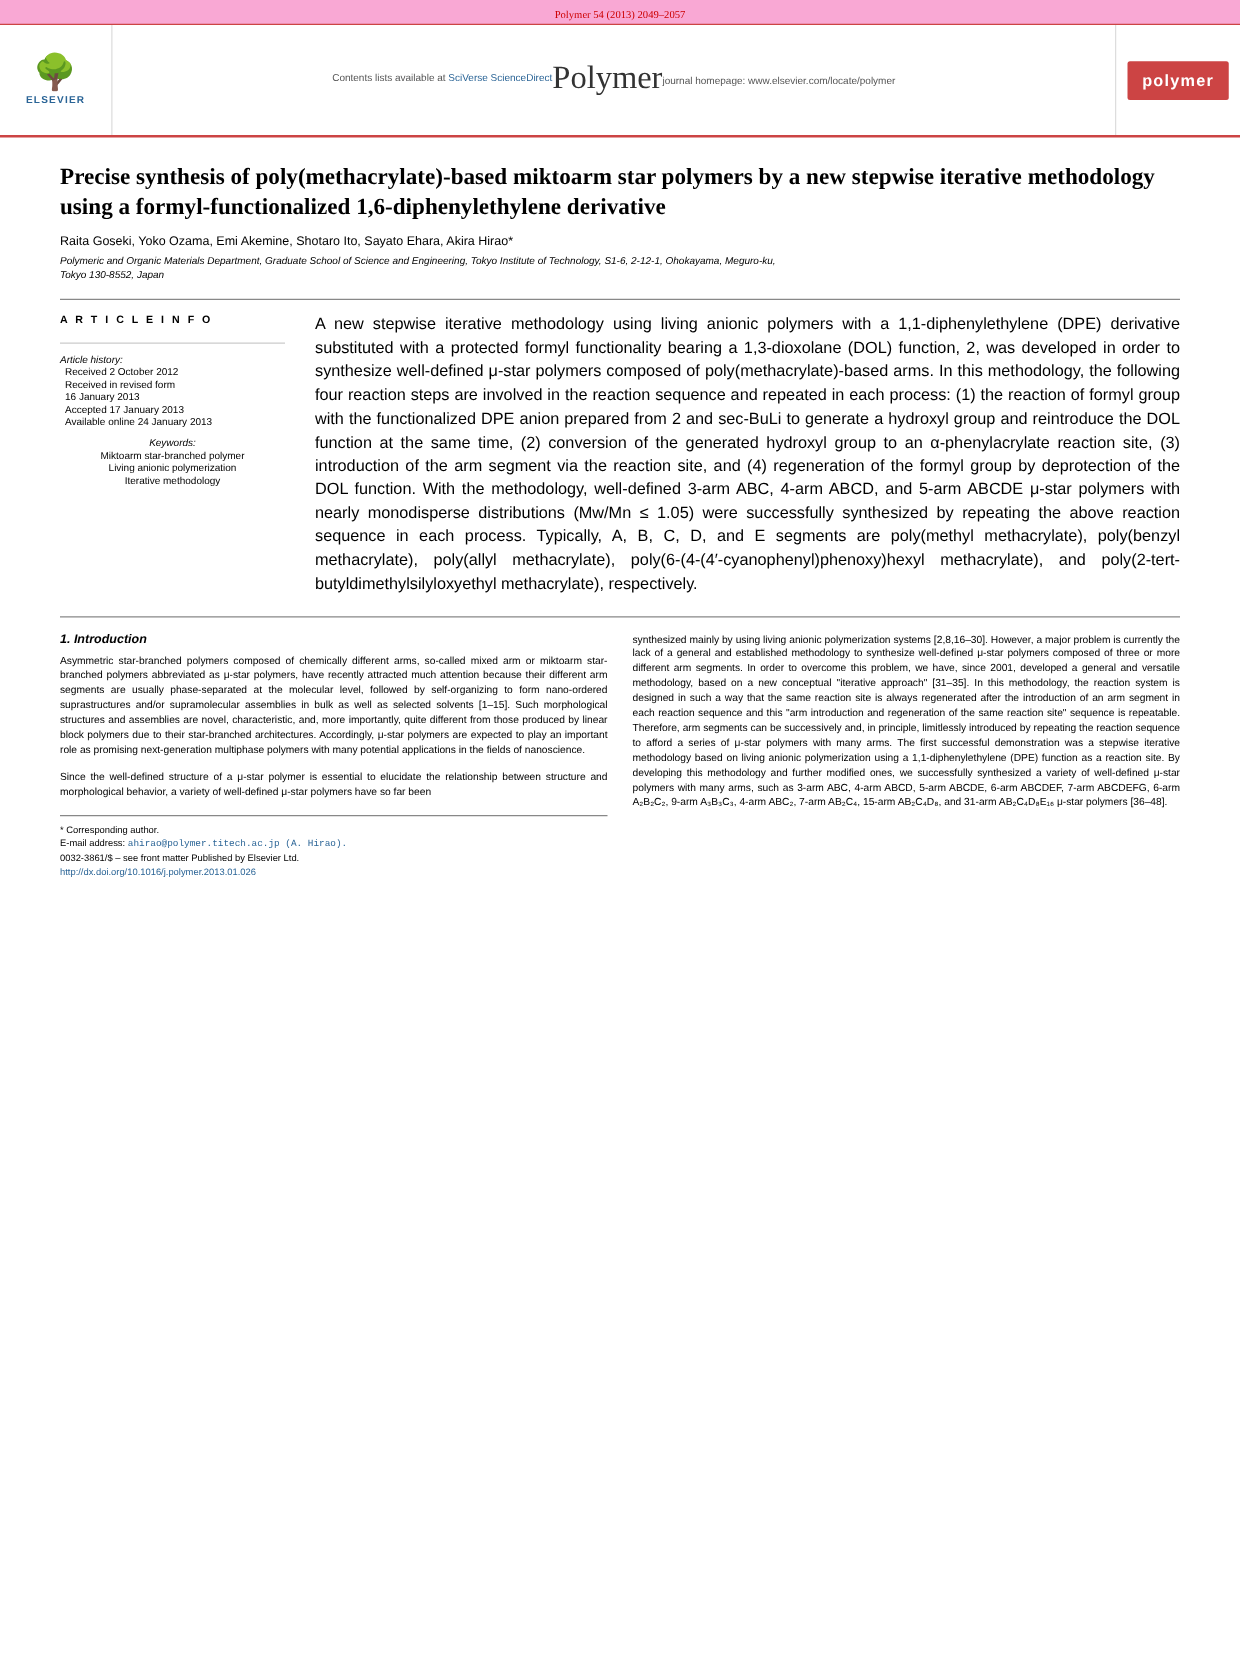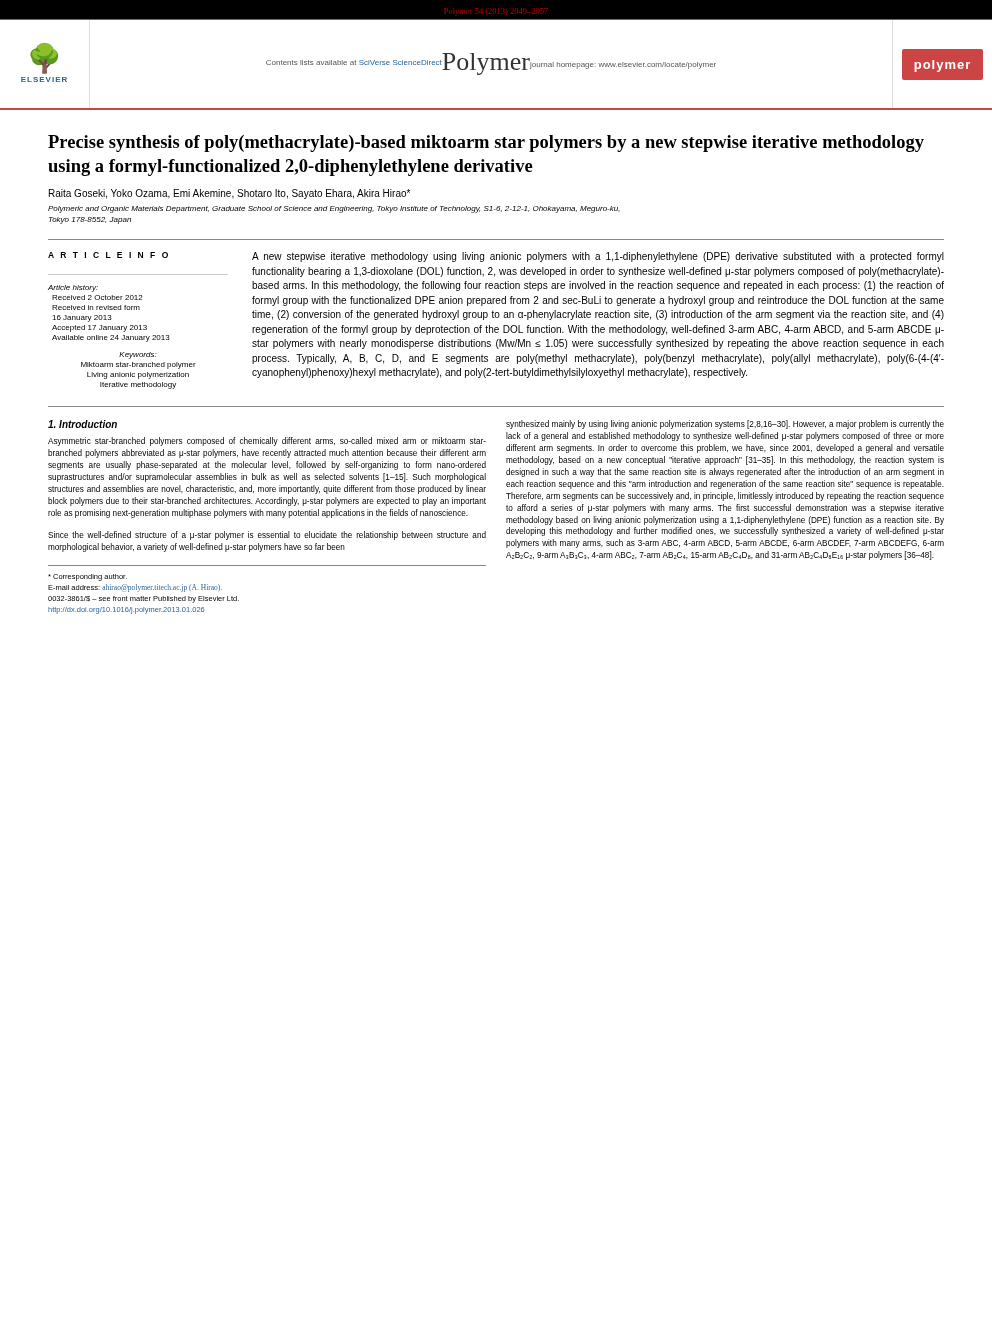--- a/index.html
+++ b/index.html
@@ -13,21 +13,21 @@
     }
 
     .page-wrapper {
       width: 992px;
       background: #fff;
       padding: 0;
     }
 
     
     .top-banner {
-      background: #000000;
+      background: #f9a8d4;
       text-align: center;
       padding: 6px 0 3px;
       font-size: 8.5px;
       color: #c00;
       border-bottom: 1px solid #c44;
     }
 
     
     .journal-header {
       display: flex;
@@ -211,21 +211,21 @@
     }
 
     .keyword-item {
       font-size: 8px;
       font-family: Arial, sans-serif;
       color: #000;
       margin-bottom: 1px;
     }
 
     .abstract-text {
-      font-size: 10px;
+      font-size: 13px;
       line-height: 1.45;
       color: #000;
       text-align: justify;
       font-family: Arial, sans-serif;
     }
 
     .published-by {
       font-size: 8px;
       text-align: right;
       margin-top: 8px;
@@ -277,21 +277,21 @@
     .footnote-text {
       font-size: 7.5px;
       color: #000;
       font-family: Arial, sans-serif;
       margin-bottom: 2px;
     }
 
     .footnote-link {
       color: #2a6496;
       font-size: 7.5px;
-      font-family: Liberation Serif, serif;
+      font-family: Liberation Mono, monospace;
       margin-top: 16px;
     }
 
     .doi-line {
       font-size: 7.5px;
       color: #2a6496;
       font-family: Arial, sans-serif;
     }
   </style>
 </head>
@@ -322,29 +322,29 @@
       </div>
     </div>
 
     <div class="journal-header-right">
       <div class="polymer-badge">polymer</div>
     </div>
   </div>
 
   <div class="main-content">
 
-    <div class="article-title">Precise synthesis of poly(methacrylate)-based miktoarm star polymers by a new stepwise iterative methodology using a formyl-functionalized 2,0-diphenylethylene derivative</div>
+    <div class="article-title">Precise synthesis of poly(methacrylate)-based miktoarm star polymers by a new stepwise iterative methodology using a formyl-functionalized 1,6-diphenylethylene derivative</div>
 
     <div class="authors">
       <span>Raita Goseki, Yoko Ozama, Emi Akemine, Shotaro Ito, Sayato Ehara, Akira Hirao*</span>
     </div>
 
     <div class="affiliation">
       <span>Polymeric and Organic Materials Department, Graduate School of Science and Engineering, Tokyo Institute of Technology, S1-6, 2-12-1, Ohokayama, Meguro-ku,</span><br>
-      <span>Tokyo 178-8552, Japan</span>
+      <span>Tokyo 130-8552, Japan</span>
     </div>
 
     <div class="two-column">
 
       <div class="left-column">
         <div class="section-label">A R T I C L E   I N F O</div>
 
         <div class="article-info-section">
           <div class="info-label">Article history:</div>
           <div class="info-date">Received 2 October 2012</div>

